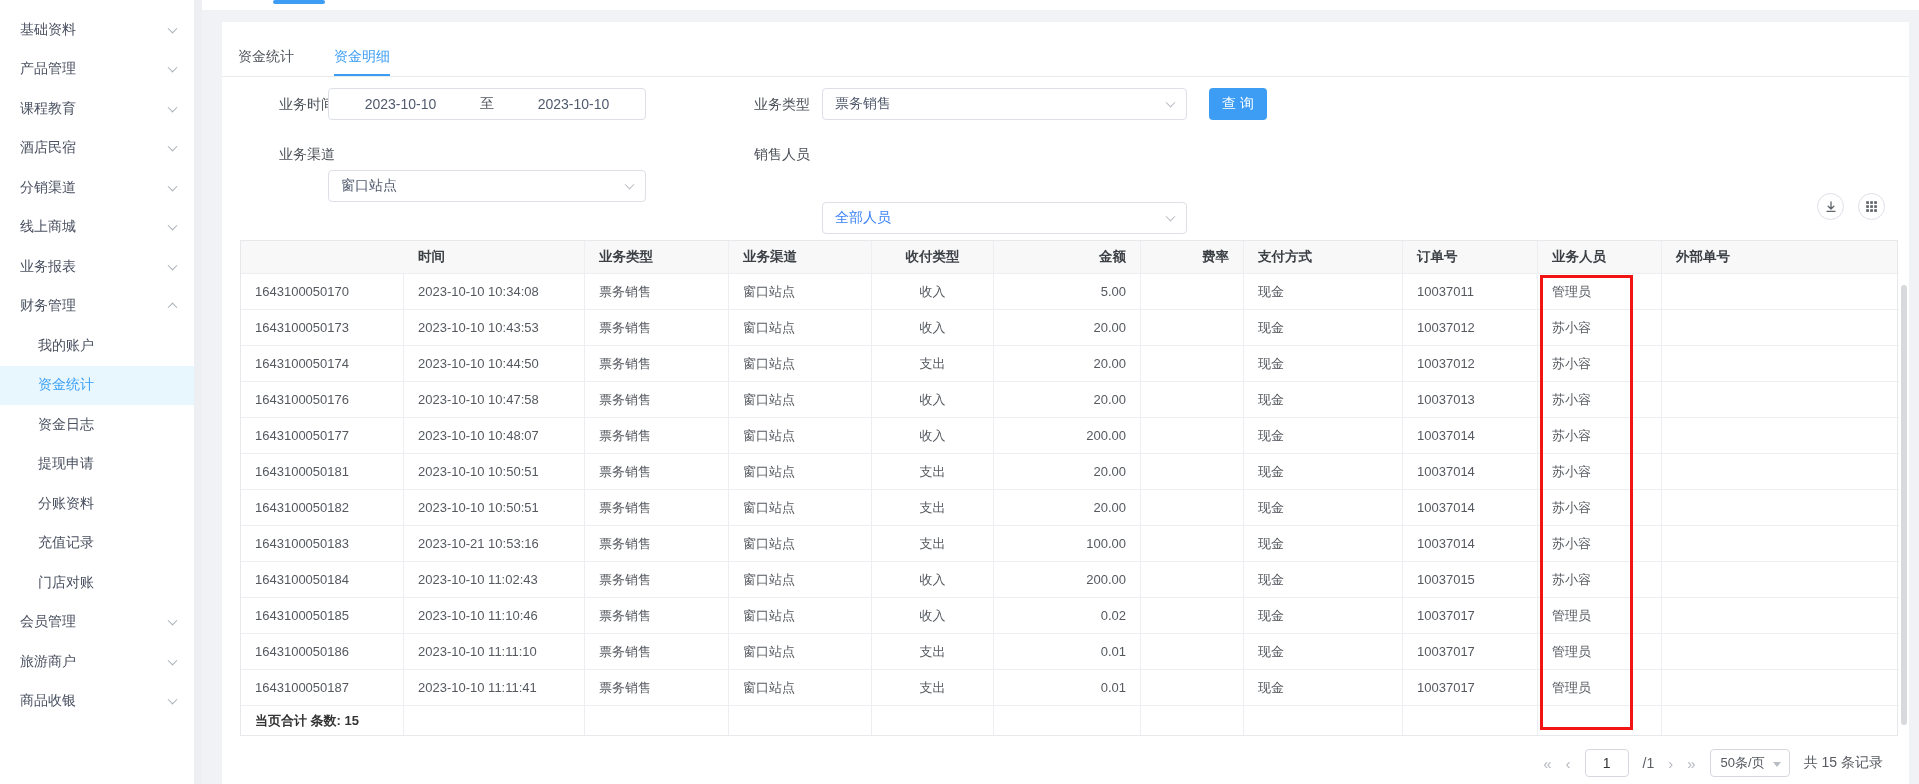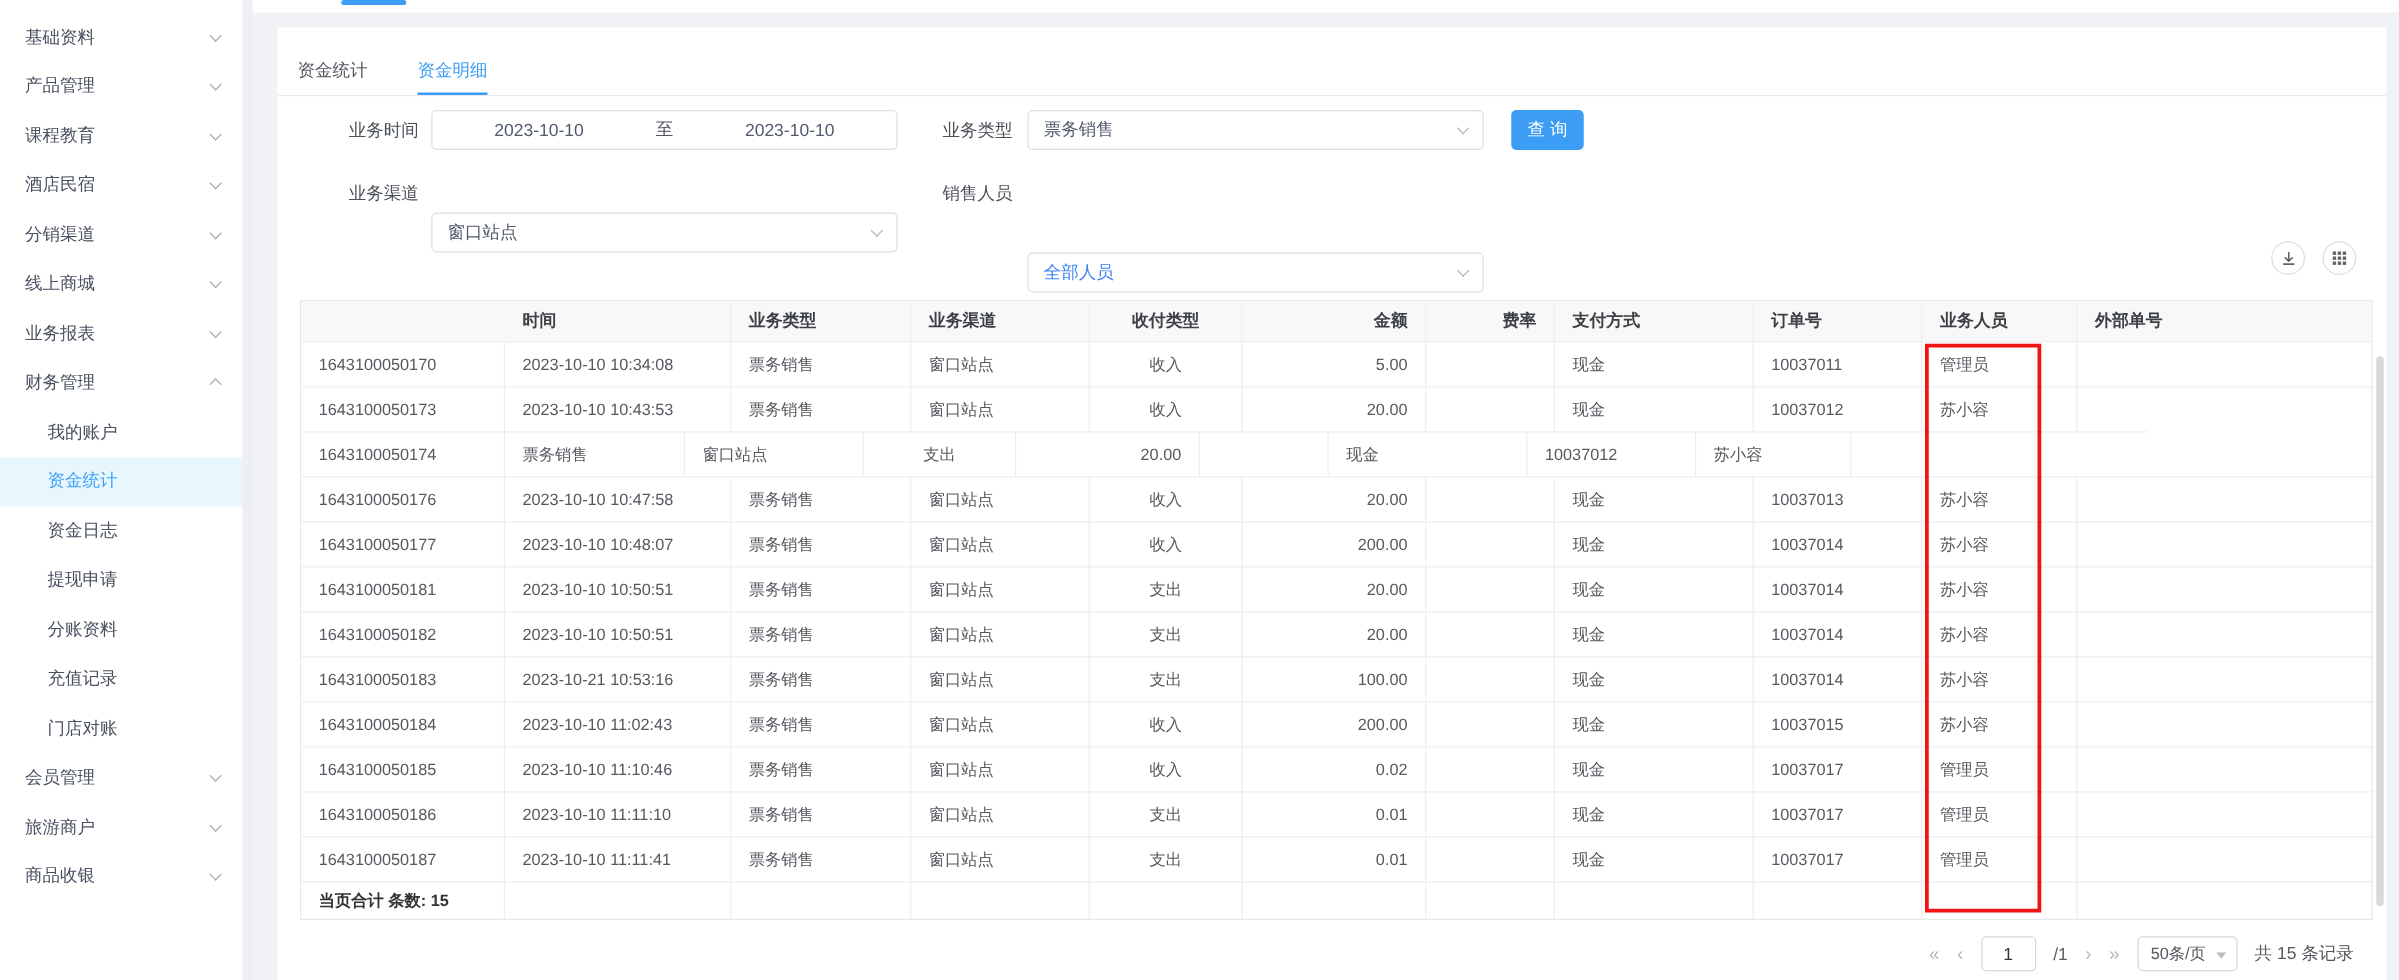--- a/index.html
+++ b/index.html
@@ -26,21 +26,21 @@
 
   
   .tabs { position:absolute; left:16px; top:16px; display:flex; z-index:2; }
   .tab { height:38px; line-height:36px; margin-right:40px; font-size:14px; color:#51555c; cursor:pointer; }
   .tab.active { color:#3d9df5; border-bottom:2px solid #3d9df5; }
   .tab-divider { position:absolute; left:0; top:54px; width:100%; height:1px; background:#e8eaec; }
 
   
   .f-label { position:absolute; width:70px; height:32px; line-height:32px; text-align:right; font-size:14px; color:#4b5158; }
   .control { position:absolute; height:32px; border:1px solid #dcdfe6; border-radius:4px; background:#fff; display:flex; align-items:center; font-size:14px; color:#515a6e; }
-  .date-box { left:123px; width:373px; }
+  .date-box { left:106px; width:318px; }
   .date-part { flex:1; text-align:center; cursor:text; }
   .date-sep { width:30px; text-align:center; color:#51555c; }
   .select { padding:0 30px 0 12px; cursor:pointer; position:relative; }
   .select .sel-chev { position:absolute; right:12px; top:50%; width:7px; height:7px; border-right:1.3px solid #b6bac0; border-bottom:1.3px solid #b6bac0; transform:translateY(-70%) rotate(45deg); }
   .select .ph { color:#3b82f6; }
   .row1 { top:66px; } .row2 { top:116px; }
   .lab-col1 { left:43px; } .lab-col2 { left:518px; }
   .ctl-col2 { left:600px; width:365px; }
   .search-btn { position:absolute; left:987px; top:66px; width:58px; height:32px; background:#3d9df5; color:#fff; font-size:14px; border:none; border-radius:4px; display:flex; align-items:center; justify-content:center; letter-spacing:4px; padding-left:4px; cursor:pointer; }
 
@@ -240,20 +240,21 @@
         <div class="td al-center" style="width: 122px;">收入</div>
         <div class="td al-right" style="width: 147px;">20.00</div>
         <div class="td al-right" style="width: 103px;"></div>
         <div class="td" style="width: 159px;">现金</div>
         <div class="td" style="width: 135px;">10037012</div>
         <div class="td" style="width: 124px;">苏小容</div>
         <div class="td" style="width: 237px;"></div>
       </div>
       <div class="tr">
         <div class="td" style="width: 163px;">1643100050174</div>
+        <div class="td" style="width: 181px;">2023-10-10 10:44:50</div>
         <div class="td" style="width: 144px;">票务销售</div>
         <div class="td" style="width: 143px;">窗口站点</div>
         <div class="td al-center" style="width: 122px;">支出</div>
         <div class="td al-right" style="width: 147px;">20.00</div>
         <div class="td al-right" style="width: 103px;"></div>
         <div class="td" style="width: 159px;">现金</div>
         <div class="td" style="width: 135px;">10037012</div>
         <div class="td" style="width: 124px;">苏小容</div>
         <div class="td" style="width: 237px;"></div>
       </div>

